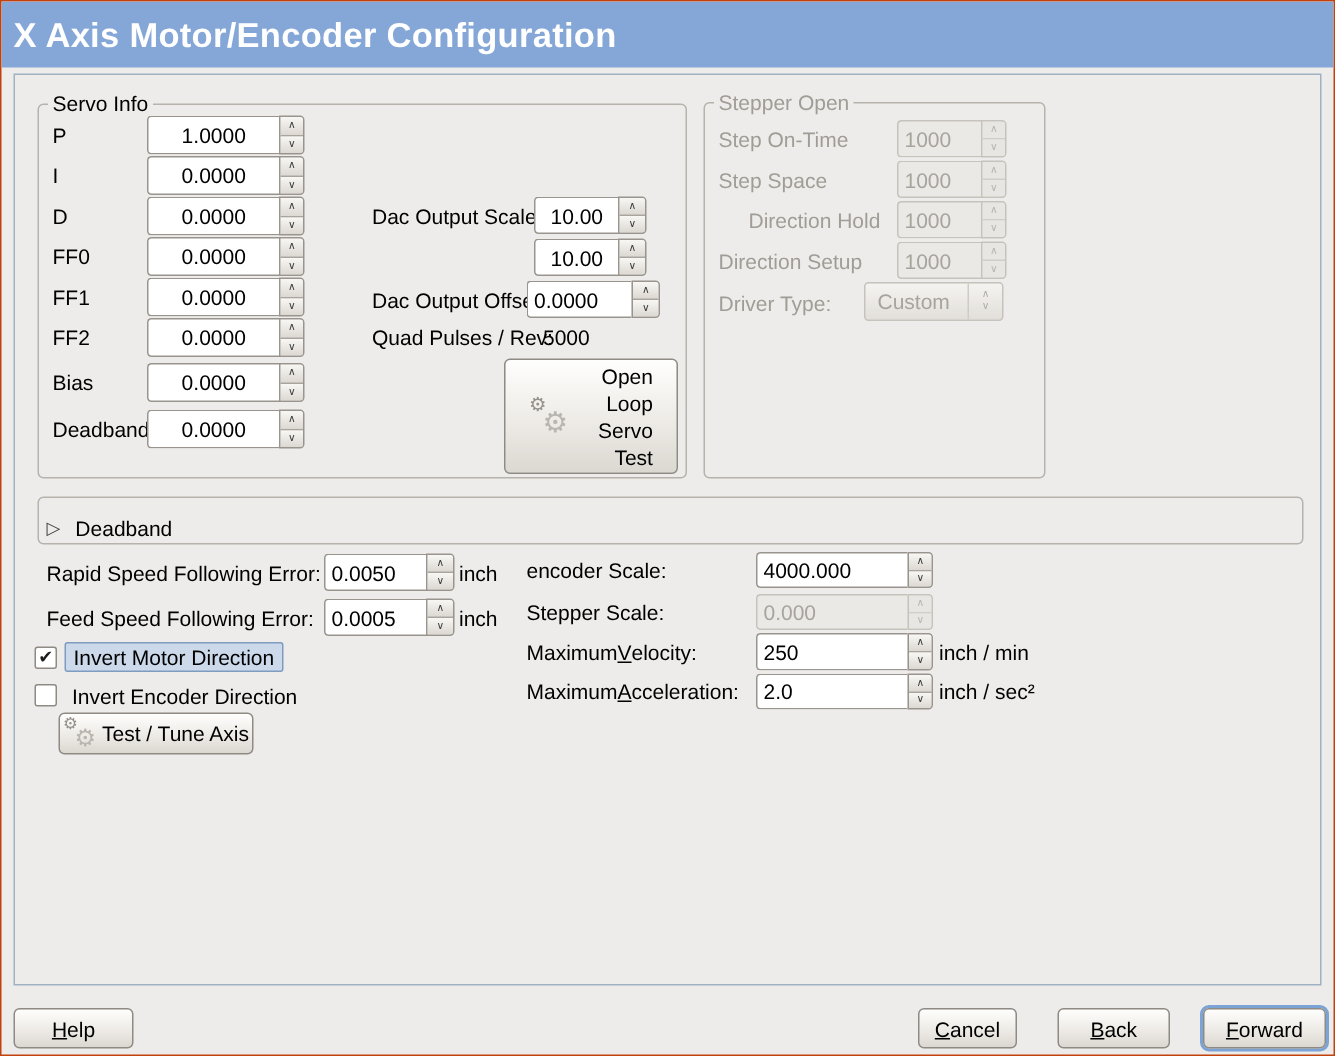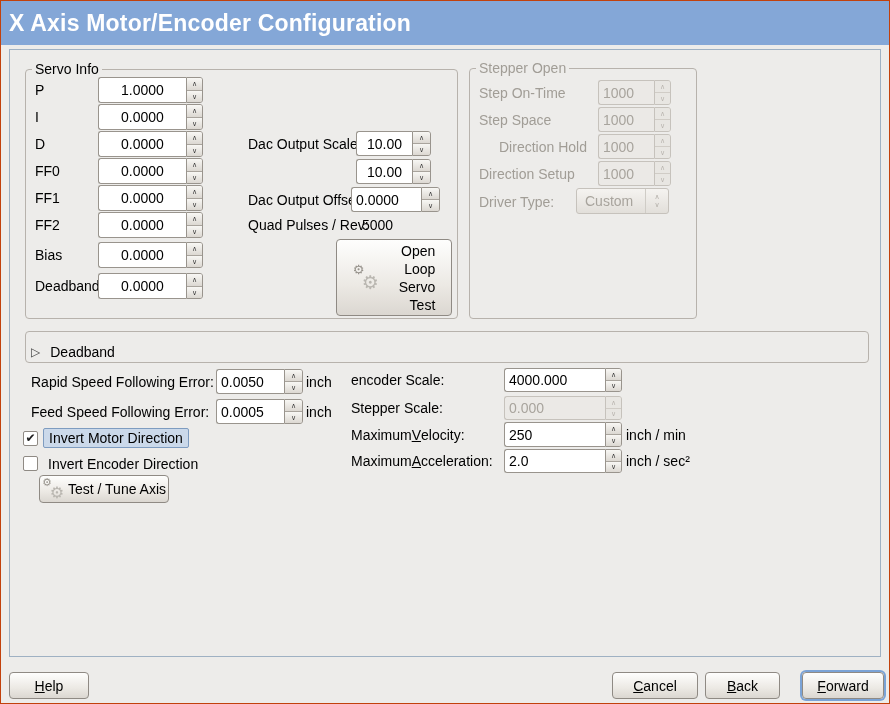--- a/index.html
+++ b/index.html
@@ -299,21 +299,21 @@
   <input class="abs entry" style="left: 503px; top: 448px; width: 101px; height: 24px;" value="2.0">
   <div class="abs spin" style="left:604px;top:448px;width:17px;height:24px;">
     <span class="spin-btn up">∧</span>
     <span class="spin-btn down">∨</span>
   </div>
   <div class="abs lbl" style="left:625px;top:448px;height:24px;">inch / sec²</div>
 
   <div class="abs btn" style="left:8px;top:671px;width:80px;height:27px;">
     <span><span class="u">H</span><span>elp</span></span>
   </div>
-  <div class="abs btn" style="left:611px;top:671px;width:86px;height:27px;">
+  <div class="abs btn" style="left:611px;top:671px;width:66px;height:27px;">
     <span><span class="u">C</span><span>ancel</span></span>
   </div>
   <div class="abs btn" style="left:704px;top:671px;width:75px;height:27px;">
     <span><span class="u">B</span><span>ack</span></span>
   </div>
   <div class="abs btn focused" style="left:801px;top:671px;width:82px;height:27px;">
     <span><span class="u">F</span><span>orward</span></span>
   </div>
 
 </div>

